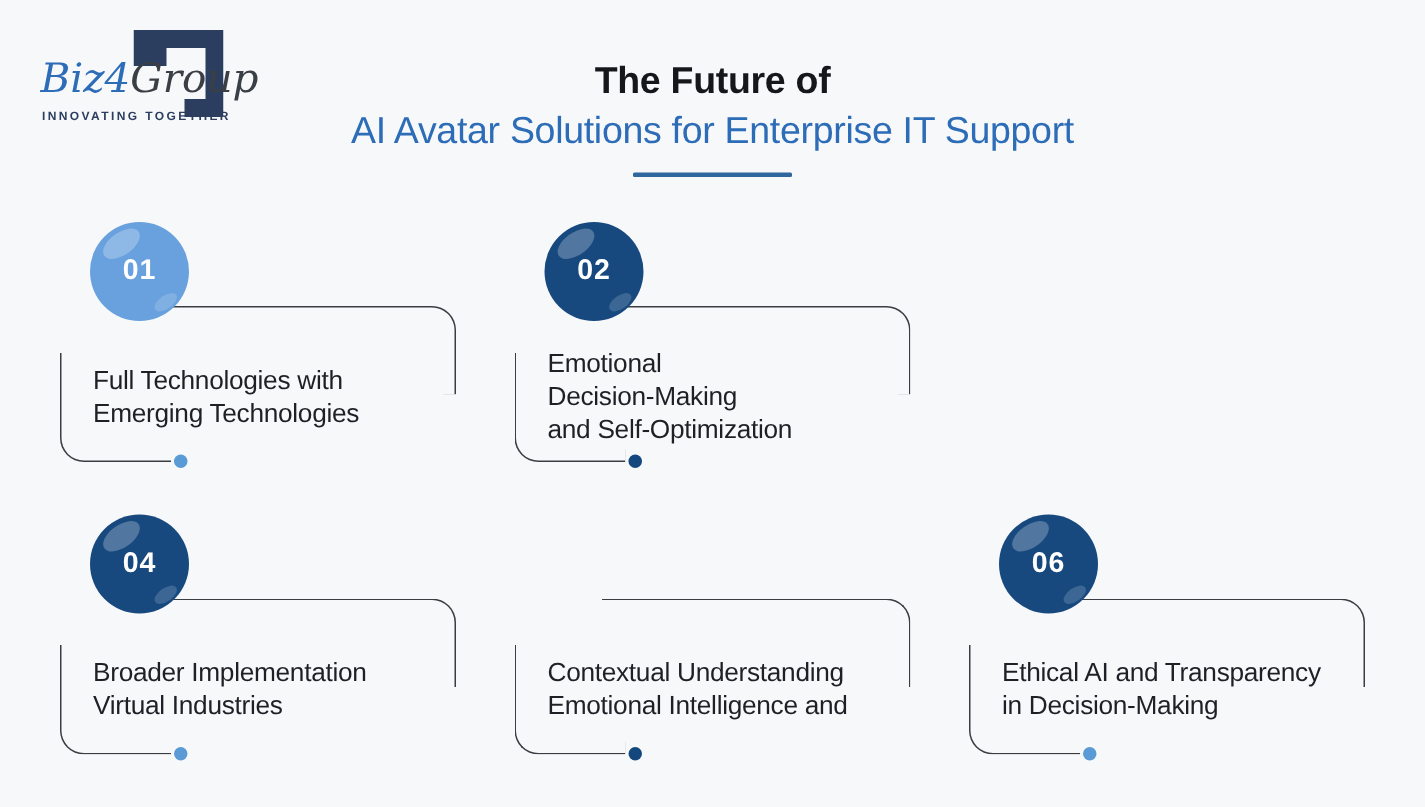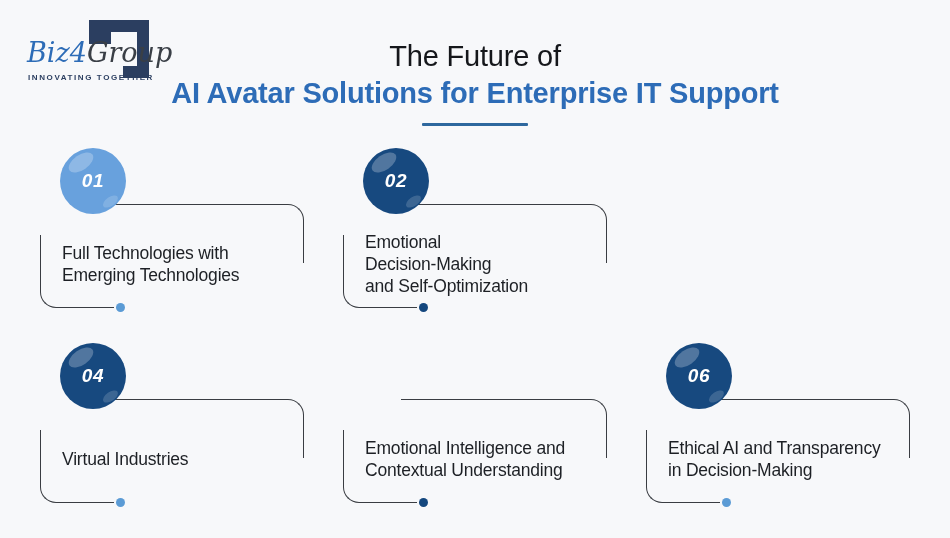--- a/index.html
+++ b/index.html
@@ -21,22 +21,22 @@
   }
   .logo-text .biz,.logo-text .four{color:var(--accent-blue,#2D6CB7);}
   .logo-text .group{color:#3A3F46;}
   .tagline{
     position:absolute;left:3px;top:55px;z-index:2;
     font-size:8px;font-weight:bold;letter-spacing:1.6px;color:var(--logo-navy,#2B3E60);
     white-space:nowrap;
   }
 
   .title-block{position:absolute;left:0;right:0;top:40px;text-align:center;z-index:1;}
-  .title1{font-size:29px;font-weight:400;color:var(--title-dark,#15171B);letter-spacing:-0.2px;}
-  .title2{font-size:29px;font-weight:700;color:var(--accent-blue,#2D6CB7);letter-spacing:-0.2px;margin-top:4px;}
+  .title1{font-size:25px;font-weight:700;color:var(--title-dark,#15171B);letter-spacing:-0.2px;}
+  .title2{font-size:25px;font-weight:400;color:var(--accent-blue,#2D6CB7);letter-spacing:-0.2px;margin-top:4px;}
   .title-underline{
     width:106px;height:3px;background:#2E689E;margin:13px auto 0 auto;border-radius:1px;
   }
 
   
   .item{position:absolute;width:264px;height:180px;}
   .item.r1{top:148px;} .item.r2{top:343px;}
   .item.c1{left:40px;} .item.c2{left:343px;} .item.c3{left:646px;}
 
   .connector-top{
@@ -52,21 +52,21 @@
     border-bottom-left-radius:16px;z-index:0;
   }
   .dot{
     position:absolute;right:-11px;bottom:-5px;width:9px;height:9px;border-radius:50%;
   }
   .dot.light{background:var(--dot-light,#5B9BD5);}
   .dot.dark{background:var(--dot-dark,#14477E);}
 
   .badge{
     position:absolute;left:20px;top:0;width:66px;height:66px;border-radius:50%;
-    display:flex;align-items:center;justify-content:center;z-index:2;overflow:hidden;font-style:italic;
+    display:flex;align-items:center;justify-content:center;z-index:2;overflow:hidden;
   }
   .badge.light{background:var(--circle-light,#68A1DD);}
   .badge.dark{background:var(--circle-dark,#17497F);}
   .badge::before{
     content:"";position:absolute;width:28px;height:15px;border-radius:50%;
     background:rgba(255,255,255,0.25);top:7px;left:7px;transform:rotate(-35deg);
   }
   .badge::after{
     content:"";position:absolute;width:17px;height:9px;border-radius:50%;
     background:rgba(255,255,255,0.16);bottom:8px;right:7px;transform:rotate(-35deg);
@@ -135,32 +135,33 @@
 
   <div class="item r2 c1">
     <div class="connector-top"></div>
     <div class="connector-left">
       <span class="dot light"></span>
     </div>
     <div class="badge dark">
       <span class="num">04</span>
     </div>
     <div class="label">
+      <span class="line">Broader Implementation</span>
       <span class="line">Virtual Industries</span>
     </div>
   </div>
 
   <div class="item r2 c2">
     <div class="connector-top"></div>
     <div class="connector-left">
       <span class="dot dark"></span>
     </div>
     <div class="label">
+      <span class="line">Contextual Understanding</span>
       <span class="line">Emotional Intelligence and</span>
-      <span class="line">Contextual Understanding</span>
     </div>
   </div>
 
   <div class="item r2 c3">
     <div class="connector-top"></div>
     <div class="connector-left">
       <span class="dot light"></span>
     </div>
     <div class="badge dark">
       <span class="num">06</span>

